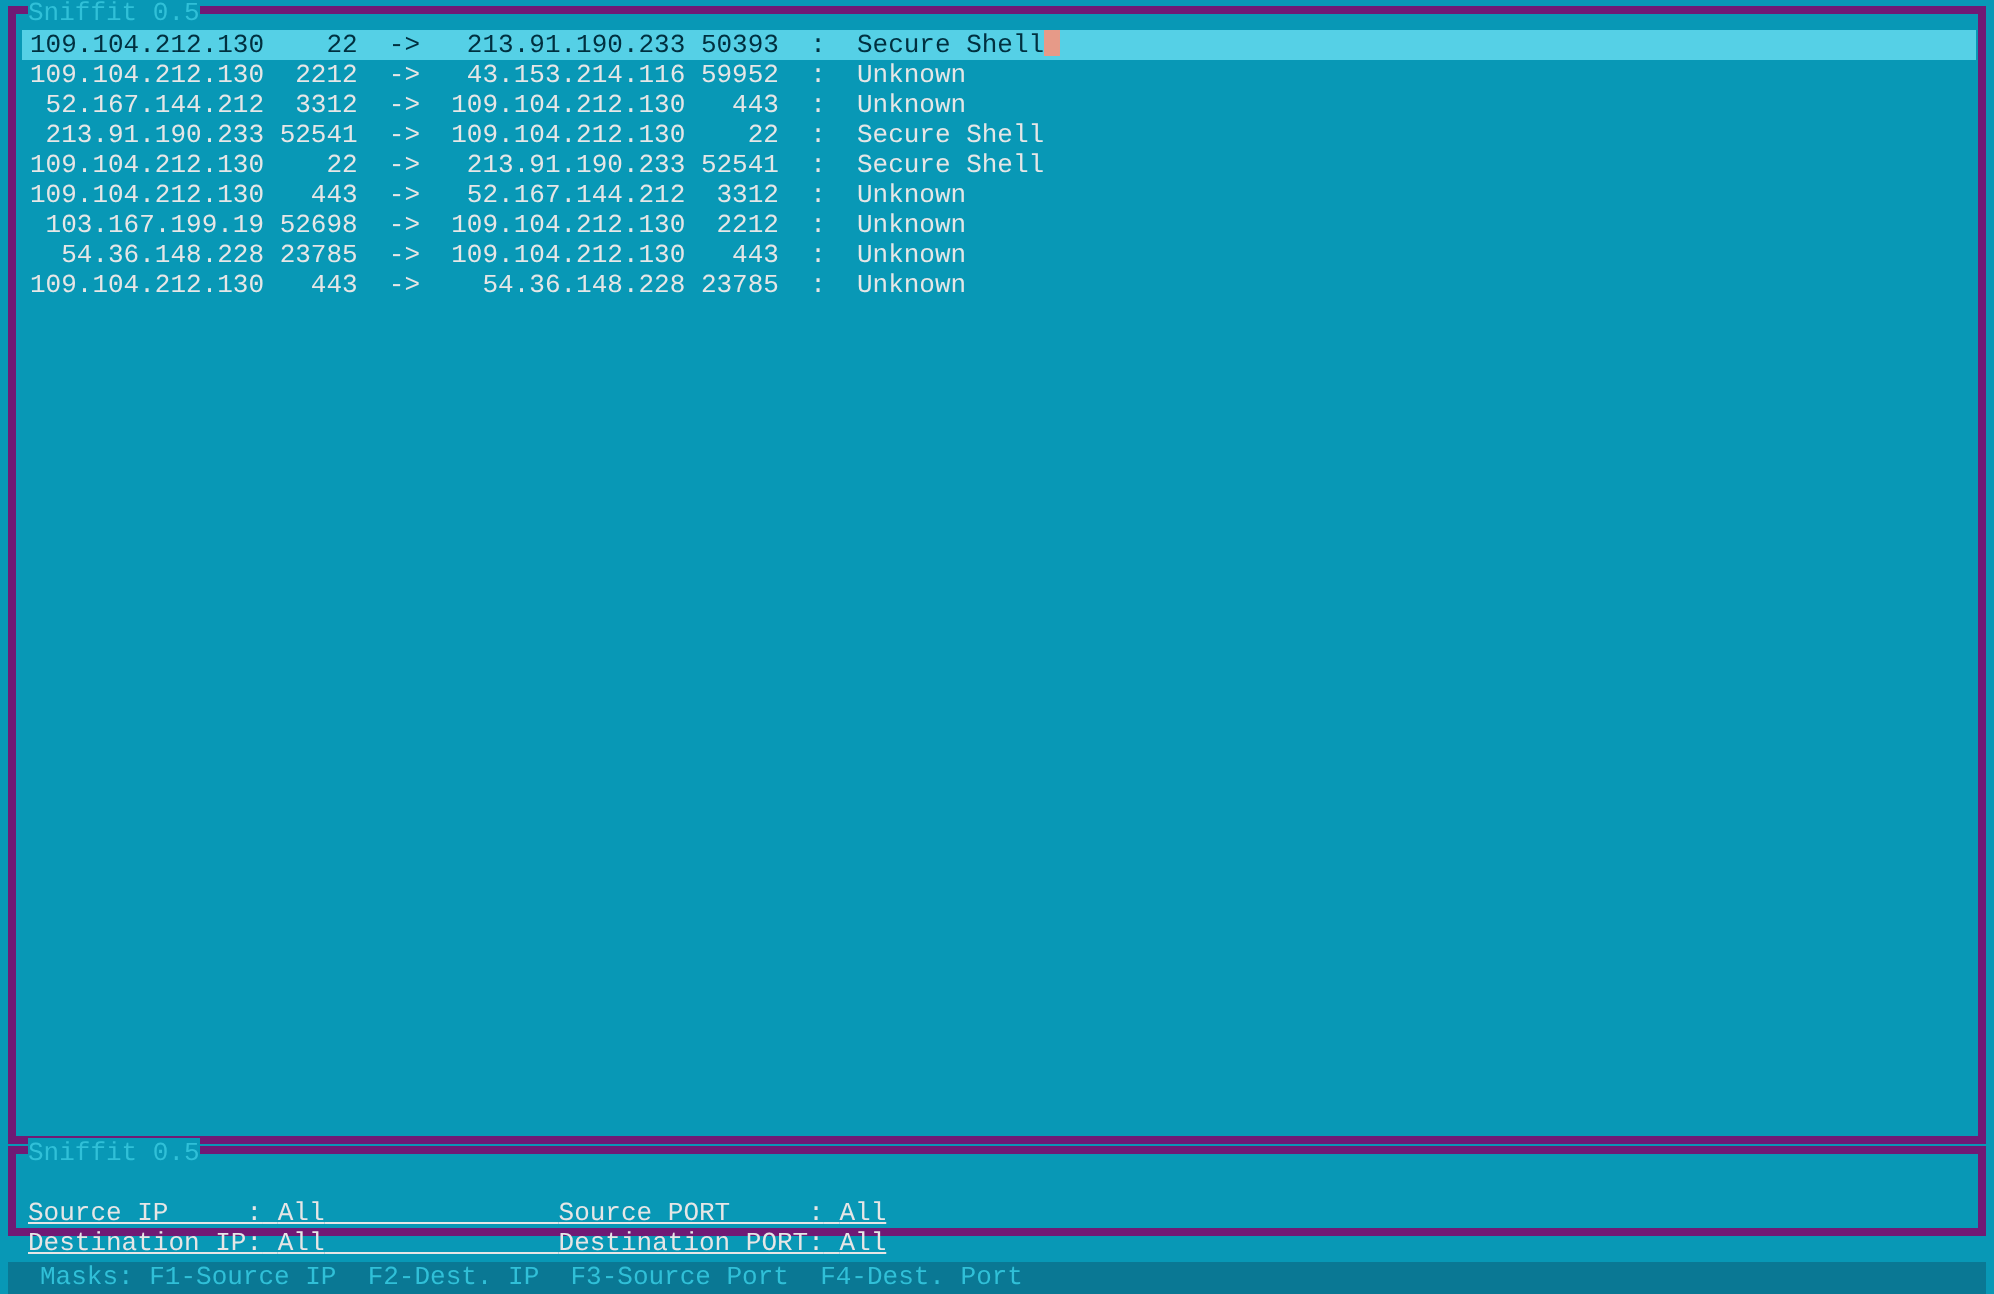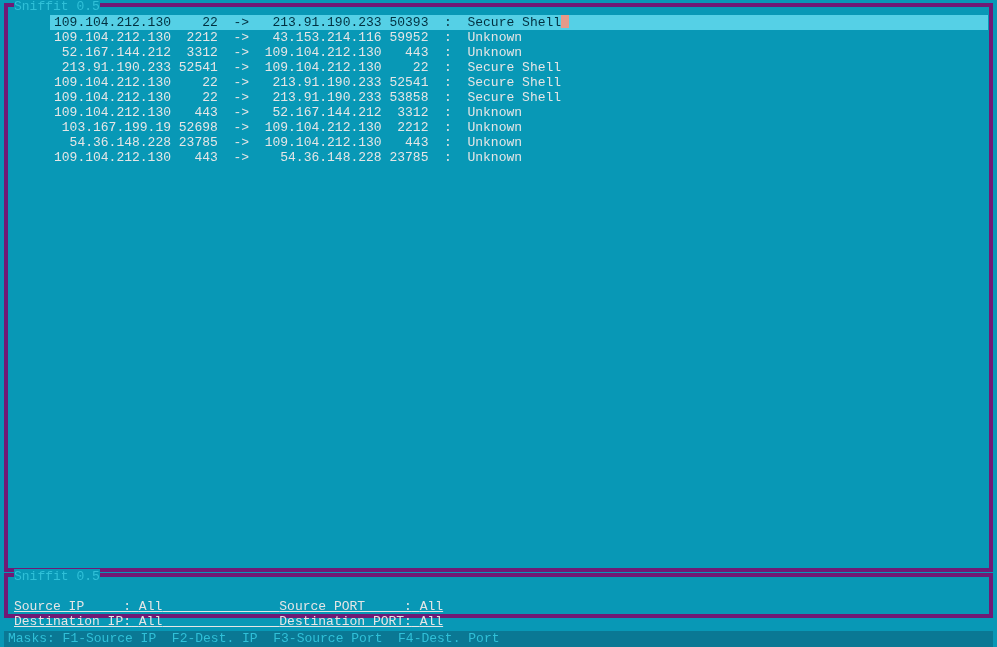--- a/index.html
+++ b/index.html
@@ -39,21 +39,20 @@
     background: #0898b6;
     padding: 0 0px;
     color: #30c0d8;
     white-space: pre;
   }
   .rows {
     position: absolute;
     left: 3px;
     right: 1px;
     top: 8px;
-    margin-left: 39px;
   }
   .row {
     white-space: pre;
     font-family: inherit;
     height: 15px;
     padding-left: 4px;
   }
   .row.selected {
     background: #55d0e6;
     color: #003040;
@@ -74,38 +73,37 @@
   }
   .footer {
     position: absolute;
     left: 4px;
     right: 4px;
     bottom: 0;
     height: 16px;
     background: #0a7894;
     color: #30c0d8;
     white-space: pre;
-    padding-left: 4px;
+    padding-left: 16px;
     line-height: 16px;
   }
 </style>
 </head>
 <body>
 
 <div class="screen">
 
   <div class="panel panel-top">
     <div class="title">Sniffit 0.5</div>
     <div class="rows" id="rows">
         <div class="row selected">109.104.212.130    22  -&gt;   213.91.190.233 50393  :  Secure Shell<span class="cursor"></span></div>
         <div class="row">109.104.212.130  2212  -&gt;   43.153.214.116 59952  :  Unknown</div>
         <div class="row"> 52.167.144.212  3312  -&gt;  109.104.212.130   443  :  Unknown</div>
         <div class="row"> 213.91.190.233 52541  -&gt;  109.104.212.130    22  :  Secure Shell</div>
         <div class="row">109.104.212.130    22  -&gt;   213.91.190.233 52541  :  Secure Shell</div>
-        <div class="row">109.104.212.130    22  -&gt;   213.91.190.233 53858  :  Secure Shell</div>
         <div class="row">109.104.212.130   443  -&gt;   52.167.144.212  3312  :  Unknown</div>
         <div class="row"> 103.167.199.19 52698  -&gt;  109.104.212.130  2212  :  Unknown</div>
         <div class="row">  54.36.148.228 23785  -&gt;  109.104.212.130   443  :  Unknown</div>
         <div class="row">109.104.212.130   443  -&gt;    54.36.148.228 23785  :  Unknown</div>
       </div>
   </div>
 
   <div class="panel panel-bottom">
     <div class="title">Sniffit 0.5</div>
     <div class="filters">

